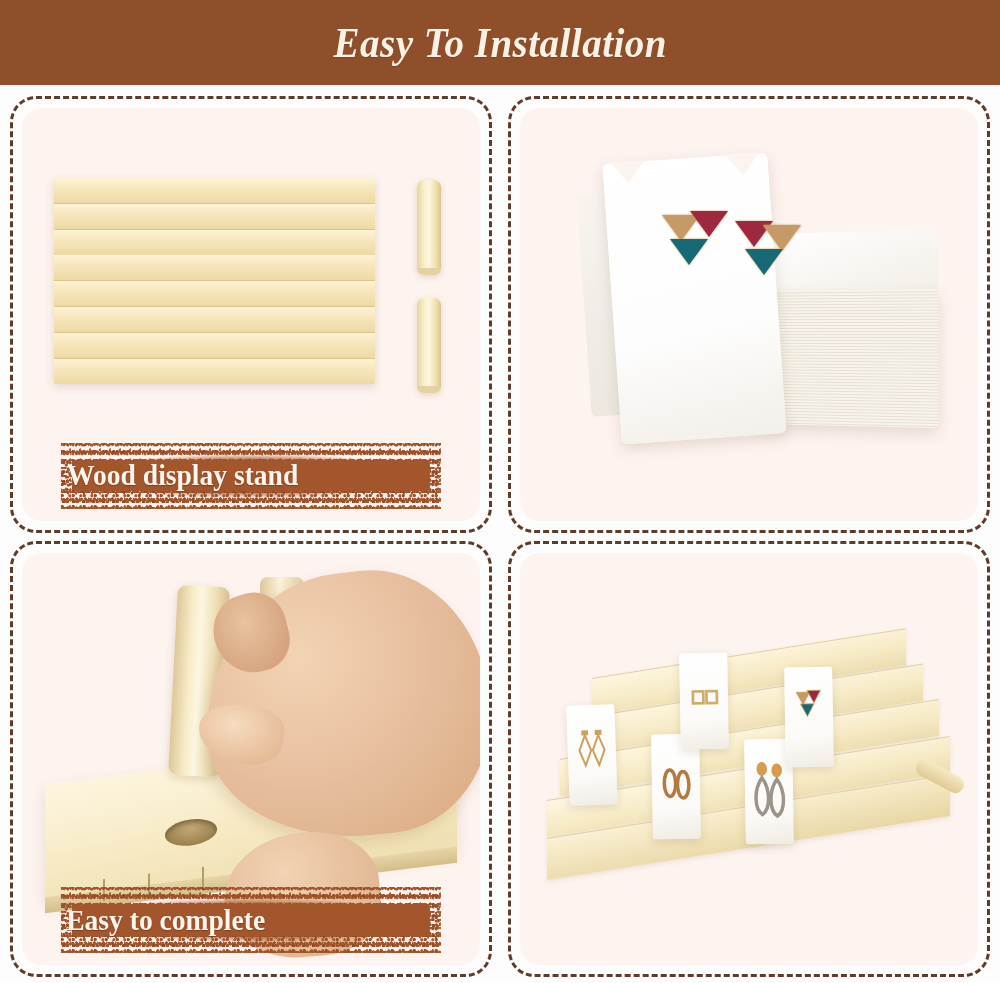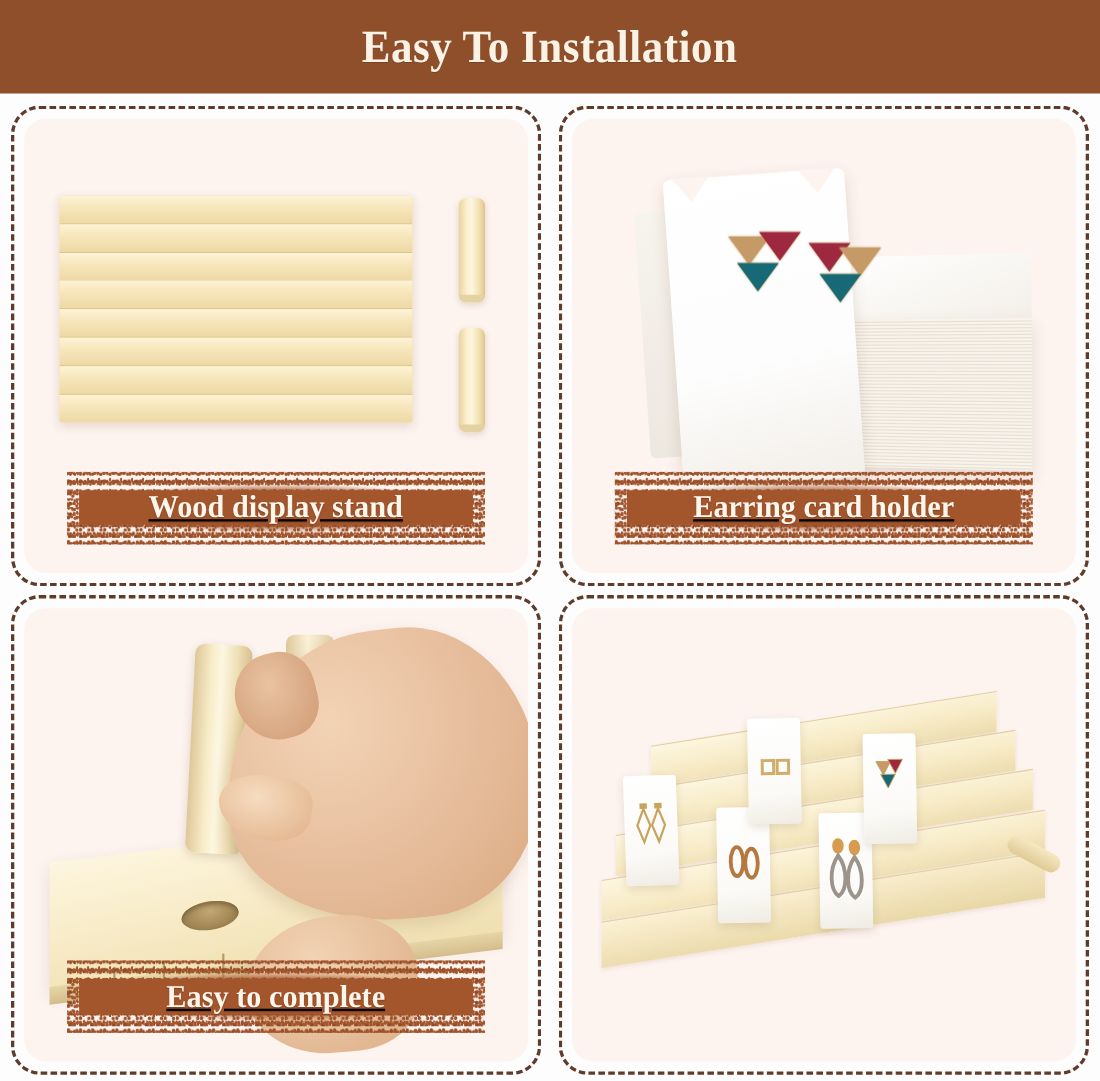--- a/index.html
+++ b/index.html
@@ -8,21 +8,21 @@
     background:#fdfdfd;
     font-family:"Liberation Serif", serif;
     overflow:hidden;
   }
   .page{position:relative;width:1000px;height:983px;background:#fdfdfd;}
 
   
   .header-band{
     position:absolute;left:0;top:0;width:1000px;height:85px;
     background:#8f4f2a;
-    display:flex;align-items:center;justify-content:center;
+    display:flex;align-items:center;justify-content:center;font-style:italic;
   }
   .header-title{
     font-family:"Liberation Serif", serif;
     font-weight:bold;
     font-size:42px;
     letter-spacing:.5px;
     color:#fbf2e6;
     transform:scaleX(.93);
     text-shadow:0 1px 0 rgba(0,0,0,.15);
     white-space:nowrap;
@@ -48,25 +48,24 @@
   .panel-inner{
     position:relative;width:100%;height:100%;
     background:#fdf3ef;
     border-radius:20px;
     overflow:hidden;
   }
   .stage{position:absolute;left:0;top:0;right:0;bottom:0;}
 
   
   .caption{
-    position:absolute;left:50%;bottom:26px;transform:translateX(-50%);
+    position:absolute;left:50%;bottom:12px;transform:translateX(-50%);
     width:83%;height:66px;
-    display:flex;align-items:center;justify-content:center;
+    display:flex;align-items:center;justify-content:flex-start;
     z-index:40;
-    text-decoration:underline;
   }
   .caption .grunge{
     position:absolute;left:0;top:0;width:100%;height:100%;
     background:
       radial-gradient(circle at 4% 20%, #a0562f 1px, transparent 1.6px),
       radial-gradient(circle at 11% 78%, #97512c 1.3px, transparent 2px),
       radial-gradient(circle at 19% 12%, #a0562f 1.1px, transparent 1.8px),
       radial-gradient(circle at 27% 88%, #8e4b28 1.4px, transparent 2.1px),
       radial-gradient(circle at 35% 24%, #a0562f 1px, transparent 1.6px),
       radial-gradient(circle at 44% 84%, #a0562f 1.2px, transparent 1.9px),
@@ -316,24 +315,20 @@
             <div class="tri down" style="--c:#c69a67;left:0px;top:4px;"></div>
             <div class="tri down" style="--c:#9e2840;left:28px;top:0px;"></div>
             <div class="tri down" style="--c:#176a75;left:8px;top:28px;"></div>
           </div>
           <div class="tri-group" style="left:47%;top:27%;">
             <div class="tri down" style="--c:#9e2840;left:0px;top:2px;"></div>
             <div class="tri down" style="--c:#c69a67;left:28px;top:6px;"></div>
             <div class="tri down" style="--c:#176a75;left:10px;top:30px;"></div>
           </div>
         </div>
-        <div class="caption">
-          <div class="grunge"></div>
-          <div class="caption-text">Earring card holder</div>
-        </div>
       </div>
     </div>
 
     <div class="panel">
       <div class="panel-inner">
         <div class="stage">
           <div class="p3-dowel-back"></div>
           <div class="p3-board">
             <div class="hole"></div>
             <div class="edge"></div>

